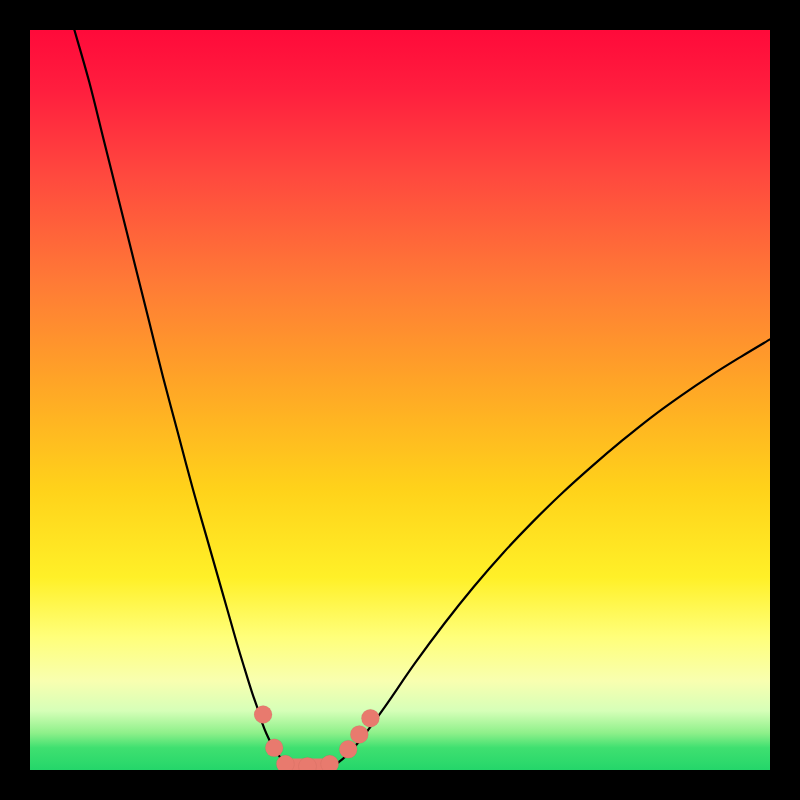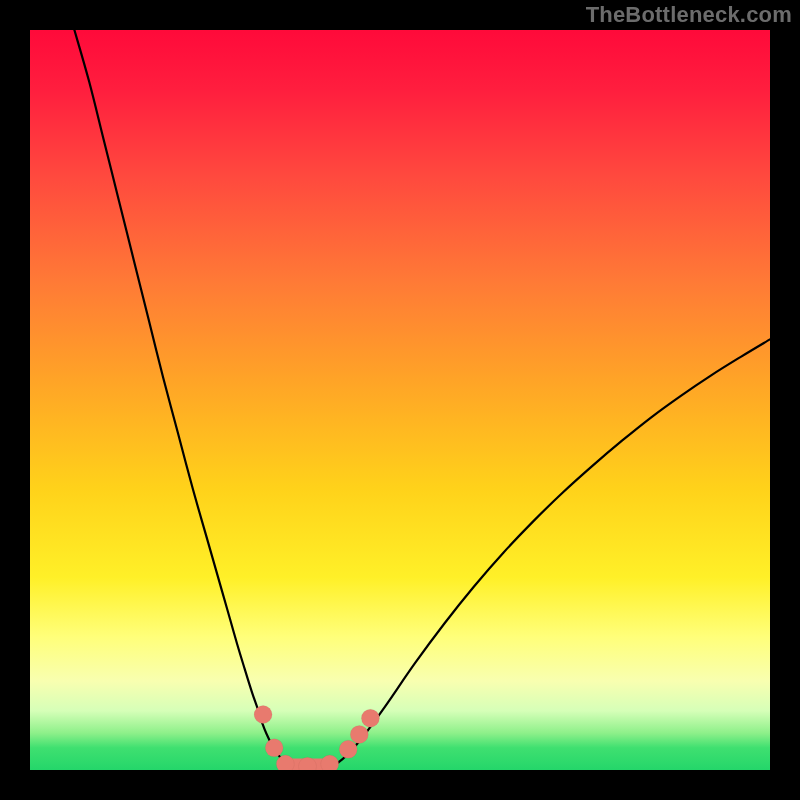--- a/index.html
+++ b/index.html
@@ -86,14 +86,13 @@
           <circle cx="244.20" cy="717.80" r="9" class="node"></circle>
           <circle cx="255.30" cy="734.08" r="9" class="node"></circle>
           <circle cx="277.50" cy="736.30" r="9" class="node"></circle>
           <circle cx="299.70" cy="734.08" r="9" class="node"></circle>
           <circle cx="318.20" cy="719.28" r="9" class="node"></circle>
           <circle cx="329.30" cy="704.48" r="9" class="node"></circle>
           <circle cx="340.40" cy="688.20" r="9" class="node"></circle>
         </g>
     </svg>
   </div>
-  <div class="brand">TheBottleneck.com</div>
 </div>
 
 </body></html>

